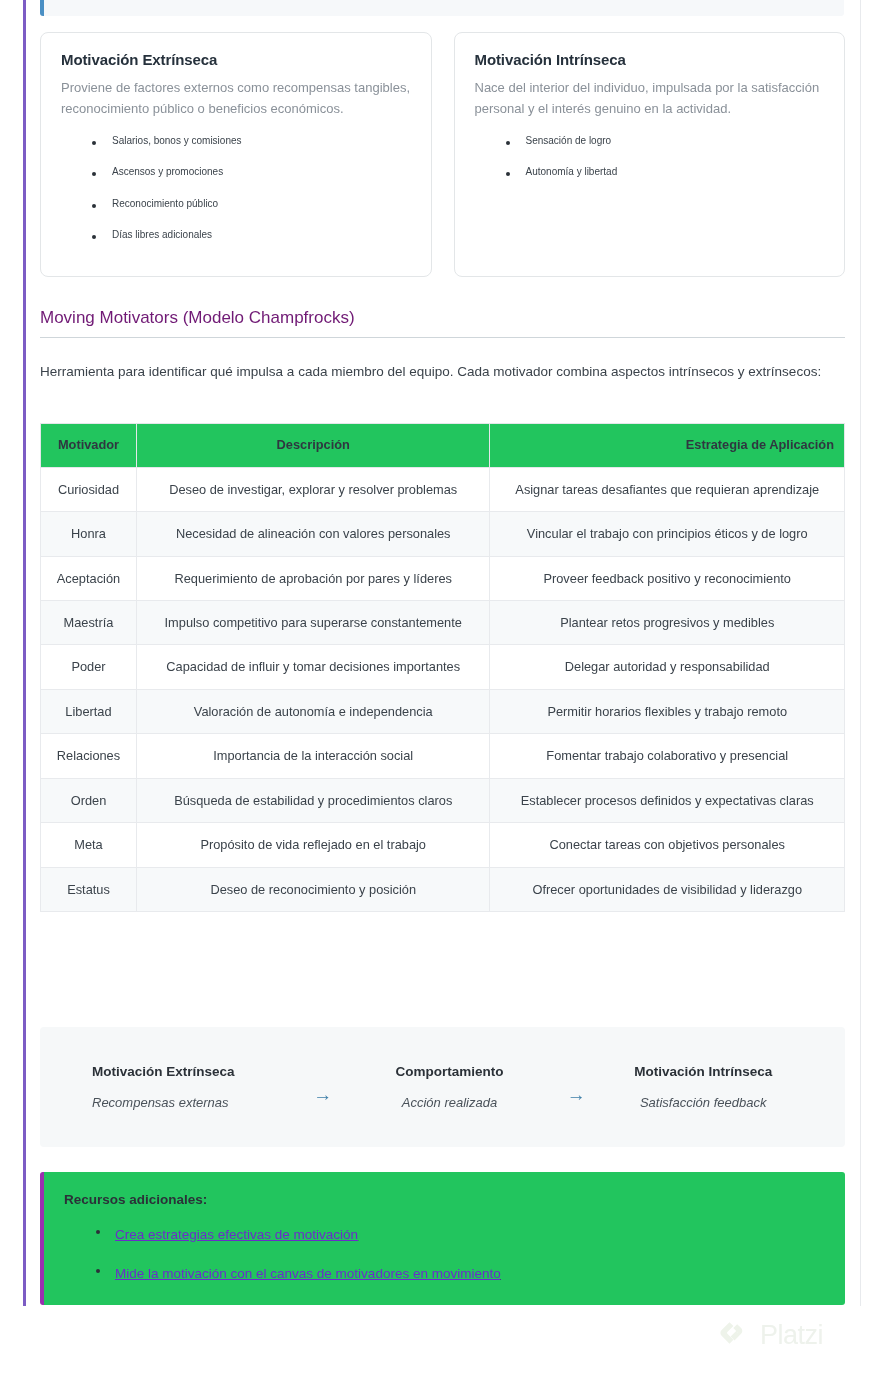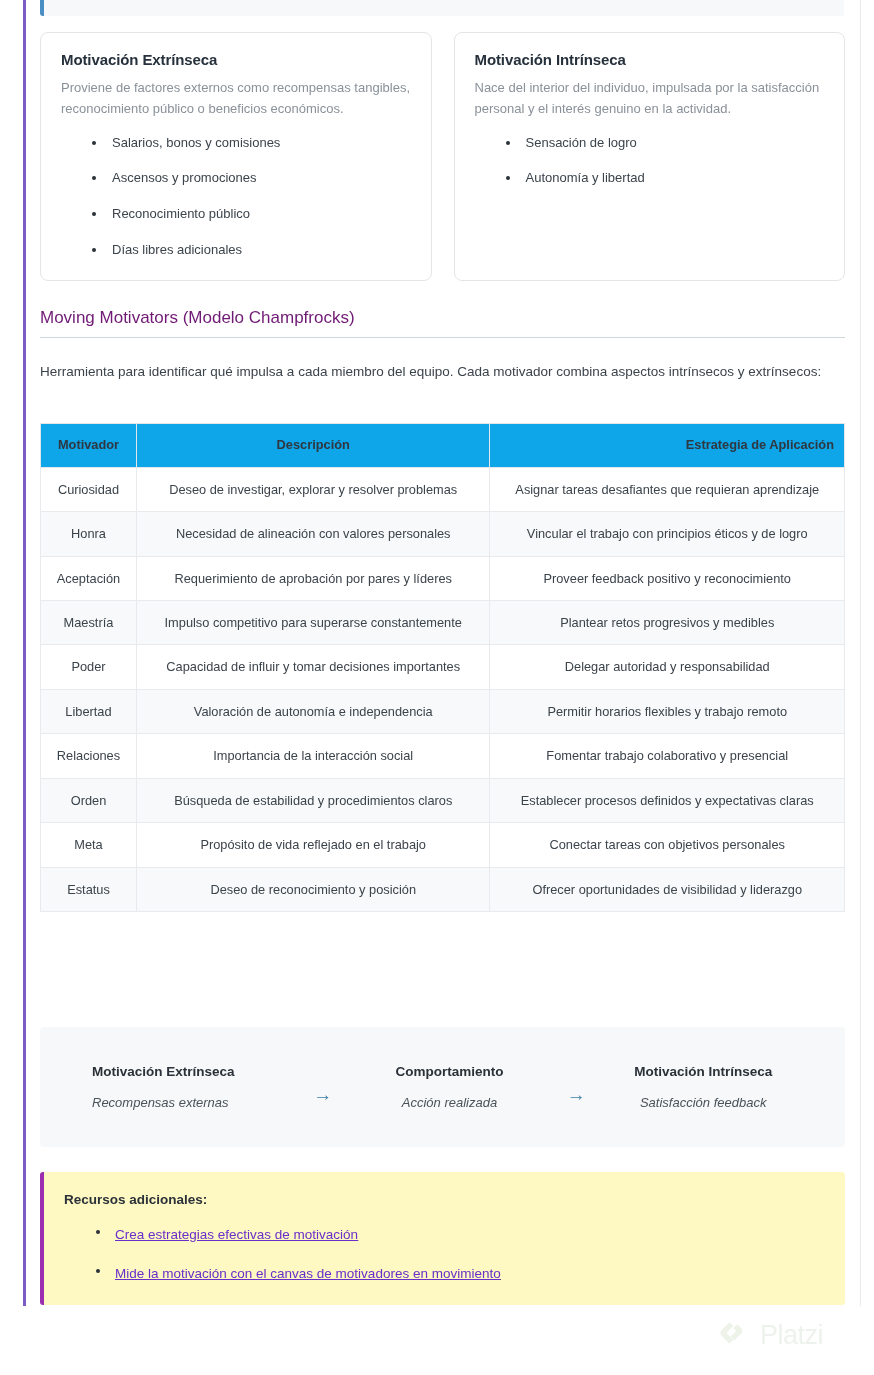--- a/index.html
+++ b/index.html
@@ -80,21 +80,21 @@
     font-size: 13px;
     line-height: 1.65;
     color: #8a9199;
     margin-bottom: 14px;
   }
   .card ul {
     list-style: none;
   }
   .card ul li {
     position: relative;
-    font-size: 13px;
+    font-size: 10px;
     color: #3b434b;
     padding-left: 51px;
     line-height: 1.35;
     margin-bottom: 18px;
   }
   .card ul li:last-child { margin-bottom: 0; }
   .card ul li::before {
     content: "";
     position: absolute;
     left: 31px;
@@ -133,21 +133,21 @@
     top: 423px;
     width: 805px;
   }
   table {
     width: 100%;
     border-collapse: collapse;
     font-size: 12.8px;
     color: #3b434b;
   }
   thead th {
-    background: #0ea5e9;
+    background: #22c55e;
     font-weight: bold;
     color: #2f3740;
     padding: 13px 10px;
     border: 1px solid #e4e7ea;
     line-height: 1.3;
   }
   thead th.col-motivador { width: 96px; }
   thead th.col-desc      { width: 354px; }
   thead th.col-estrategia{ width: 355px; text-align: right; }
   tbody td {
@@ -200,21 +200,21 @@
     line-height: 1;
     padding-top: 14px;
   }
 
   
   .resources {
     position: absolute;
     left: 40px;
     top: 1172px;
     width: 805px;
-    background: #fef9c3;
+    background: #22c55e;
     border-left: 4px solid #9b2fb0;
     border-radius: 3px;
     padding: 20px 24px 22px 20px;
   }
   .resources-title {
     font-size: 13.5px;
     font-weight: bold;
     color: #2b3138;
     margin-bottom: 16px;
   }

